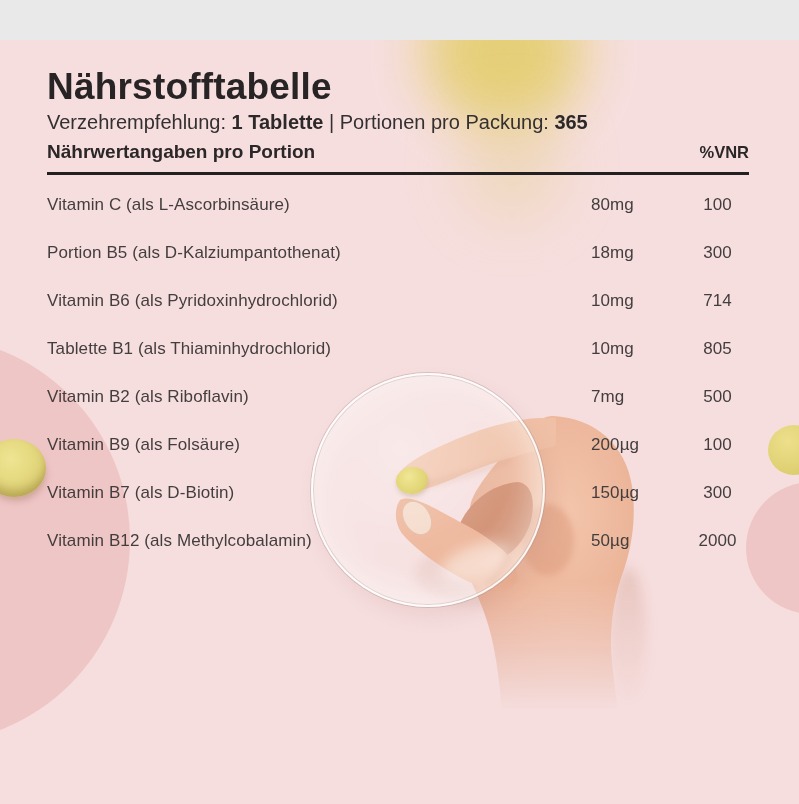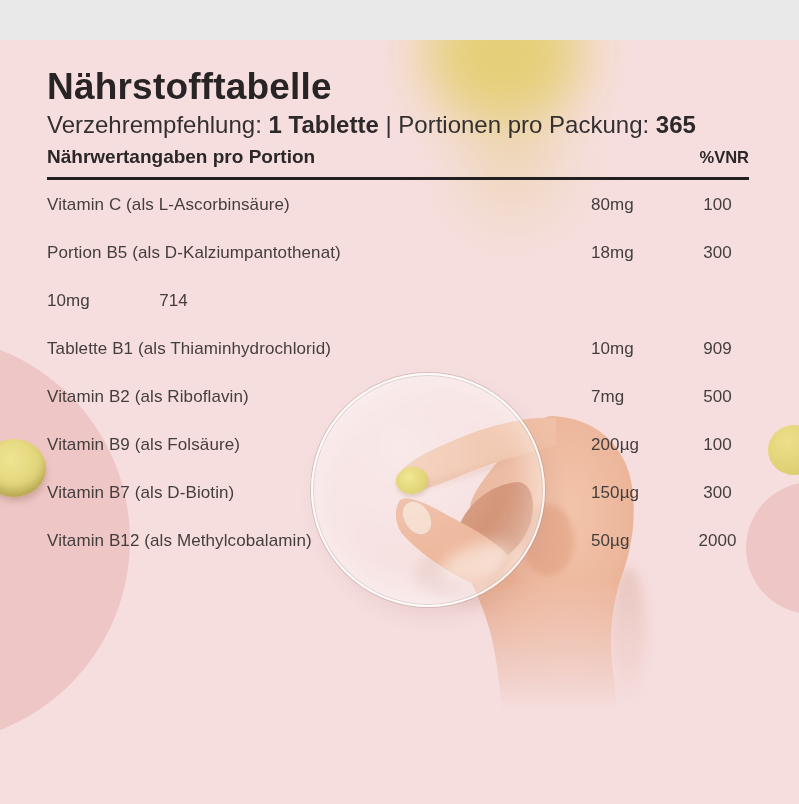--- a/index.html
+++ b/index.html
@@ -56,21 +56,21 @@
       box-shadow: 0 3px 4px rgba(140,110,60,.22);
       transform: rotate(-6deg);
   }
 
   
   .content { position: absolute; left: 47px; top: 0; width: 702px; }
   h1[data-name="page-title"] {
       margin-top: 27px; font-size: 37px; line-height: 1.1; font-weight: 700;
       letter-spacing: .2px; color: #282425;
   }
-  .subtitle { margin-top: 2px; font-size: 24px; line-height: 1.25; color: #343031; font-weight: 400; }
+  .subtitle { margin-top: 2px; font-size: 20px; line-height: 1.25; color: #343031; font-weight: 400; }
   .subtitle b { font-weight: 700; color: #2d292a; }
   .cols { margin-top: 6px; display: flex; justify-content: space-between; align-items: baseline; line-height: 1.2; }
   .cols .left  { font-size: 19px; font-weight: 700; color: #2b2728; }
   .cols .right { font-size: 16.5px; font-weight: 700; color: #2b2728; }
   .divider { margin-top: 9px; height: 3px; background: #232021; }
 
   .table { position: absolute; left: 47px; top: 141px; width: 702px; padding-top: 0; }
   .row { display: flex; align-items: center; height: 48px; }
   .cell { font-size: 17px; color: #433e3d; letter-spacing: .1px; }
   .cell.name   { flex: 1; text-align: left; }
@@ -151,27 +151,28 @@
         <div class="cell name" data-name="row-nutrient-name">Vitamin C (als L-Ascorbinsäure)</div>
         <div class="cell amount" data-name="row-amount">80mg</div>
         <div class="cell vnr" data-name="row-vnr-percent">100</div>
       </div>
       <div class="row" data-name="table-row">
         <div class="cell name" data-name="row-nutrient-name">Portion B5 (als D-Kalziumpantothenat)</div>
         <div class="cell amount" data-name="row-amount">18mg</div>
         <div class="cell vnr" data-name="row-vnr-percent">300</div>
       </div>
       <div class="row" data-name="table-row">
+        <div class="cell name" data-name="row-nutrient-name">Vitamin B6 (als Pyridoxinhydrochlorid)</div>
         <div class="cell amount" data-name="row-amount">10mg</div>
         <div class="cell vnr" data-name="row-vnr-percent">714</div>
       </div>
       <div class="row" data-name="table-row">
         <div class="cell name" data-name="row-nutrient-name">Tablette B1 (als Thiaminhydrochlorid)</div>
         <div class="cell amount" data-name="row-amount">10mg</div>
-        <div class="cell vnr" data-name="row-vnr-percent">909</div>
+        <div class="cell vnr" data-name="row-vnr-percent">805</div>
       </div>
       <div class="row" data-name="table-row">
         <div class="cell name" data-name="row-nutrient-name">Vitamin B2 (als Riboflavin)</div>
         <div class="cell amount" data-name="row-amount">7mg</div>
         <div class="cell vnr" data-name="row-vnr-percent">500</div>
       </div>
       <div class="row" data-name="table-row">
         <div class="cell name" data-name="row-nutrient-name">Vitamin B9 (als Folsäure)</div>
         <div class="cell amount" data-name="row-amount">200µg</div>
         <div class="cell vnr" data-name="row-vnr-percent">100</div>

